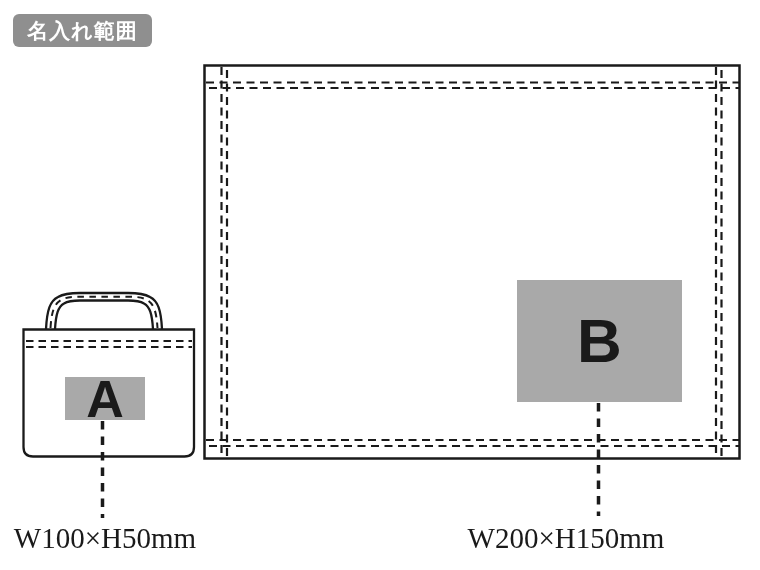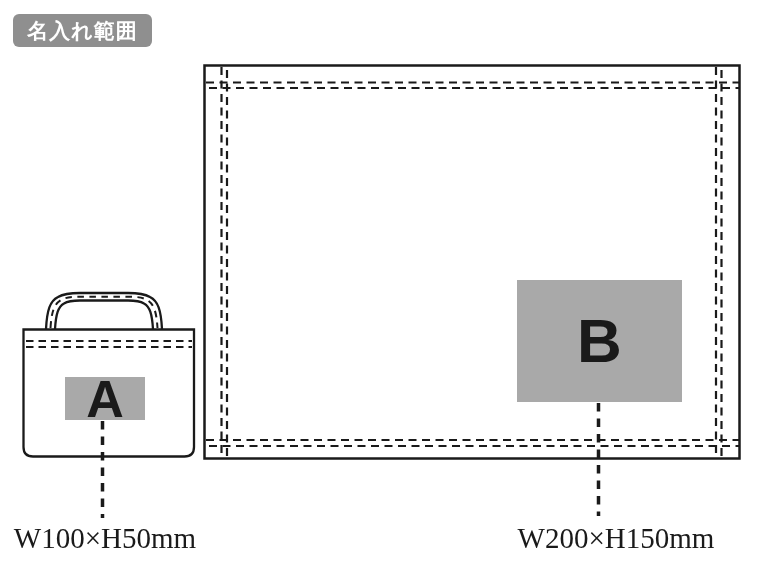--- a/index.html
+++ b/index.html
@@ -61,21 +61,21 @@
     position: absolute;
     top: 524px;
     transform: translateX(-50%);
     font-family: "Liberation Serif", serif;
     font-size: 29px;
     color: var(--line_color, #111111);
     white-space: nowrap;
     line-height: 1;
   }
   .label-a { left: 105px; }
-  .label-b { left: 616px; }
+  .label-b { left: 566px; }
 </style>
 </head>
 <body>
 
 <div class="stage">
 
   <svg width="760" height="570" viewBox="0 0 760 570">
 
     <rect x="204.5" y="65.5" width="535" height="393" style="fill:#ffffff; stroke:var(--line_color,#1a1a1a); stroke-width:2.5"></rect>
 

